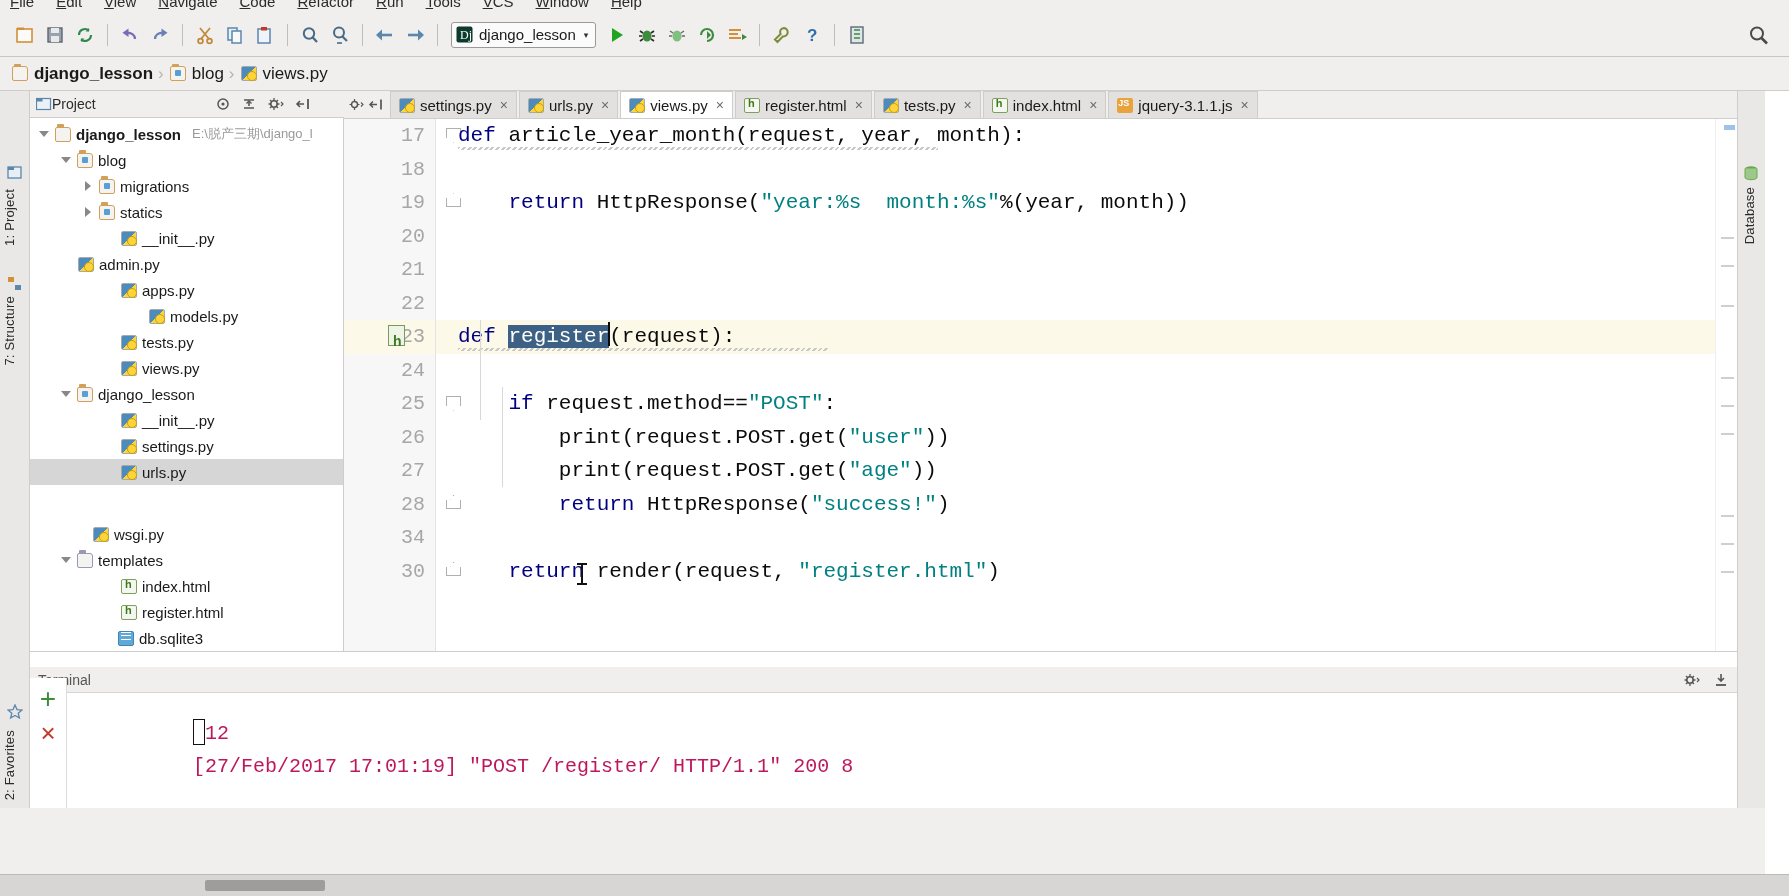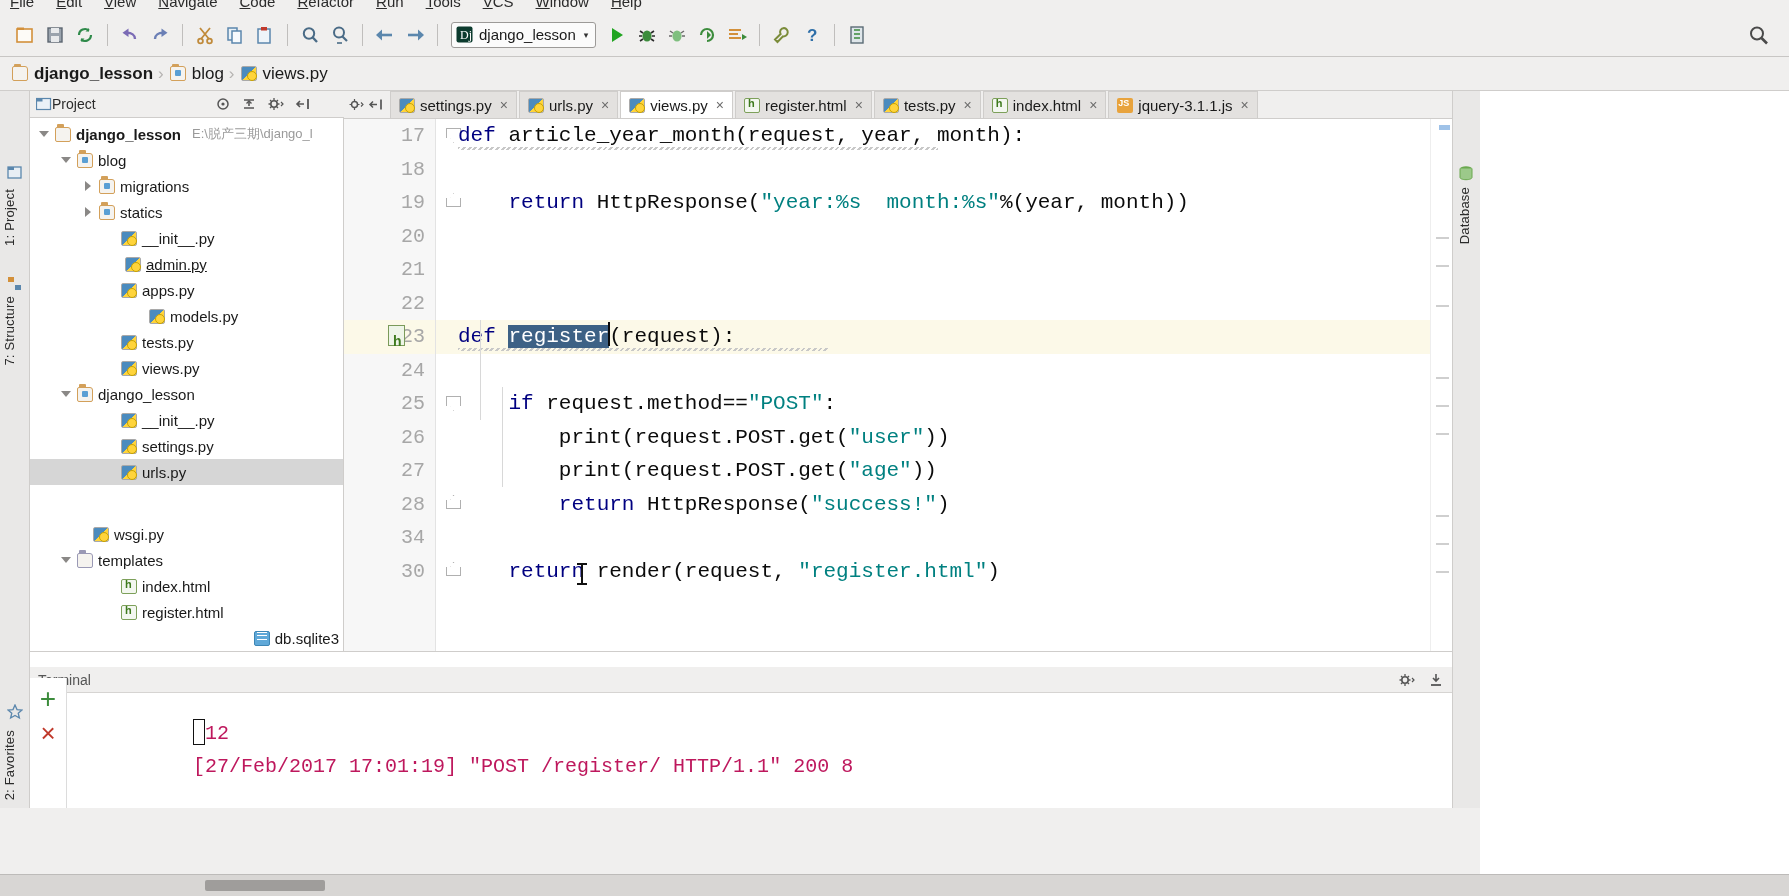--- a/index.html
+++ b/index.html
@@ -2,21 +2,21 @@
 <html><head>
 <meta charset="utf-8">
 <style>
   * { box-sizing: border-box; margin: 0; padding: 0; }
   html, body {
     width: 1789px; height: 896px;
     background: #ffffff;
     font-family: "Liberation Sans", sans-serif;
     overflow: hidden;
   }
-  #app { position: relative; width: 1480px; height: 896px; background: #f0efee; }
+  #app { position: relative; width: 1765px; height: 896px; background: #f0efee; }
 
   
   .menubar {
     position: absolute; left: 0; top: 0; width: 1789px; height: 13px;
     background: #f0efee; overflow: hidden;
   }
   .menubar .items { display: flex; gap: 22px; padding-left: 10px; margin-top: -7px; }
   .menubar .mi { font-size: 15px; color: #2b2b2b; white-space: nowrap; }
   .menubar .mi u { text-decoration: underline; }
 
@@ -539,21 +539,21 @@
         <div class="trow" style="padding-left: 52px;">
           <span class="arrow right"></span>
           <span class="ic ic-folder mod"></span>
           <span class="name">statics</span>
         </div>
         <div class="trow" style="padding-left: 74px;">
           <span class="arrow"></span>
           <span class="ic ic-py"></span>
           <span class="name">__init__.py</span>
         </div>
-        <div class="trow" style="padding-left: 78px; text-decoration: underline;">
+        <div class="trow" style="padding-left: 31px;">
           <span class="arrow"></span>
           <span class="ic ic-py"></span>
           <span class="name">admin.py</span>
         </div>
         <div class="trow" style="padding-left: 74px;">
           <span class="arrow"></span>
           <span class="ic ic-py"></span>
           <span class="name">apps.py</span>
         </div>
         <div class="trow" style="padding-left: 102px;">
@@ -604,21 +604,21 @@
         <div class="trow" style="padding-left: 74px;">
           <span class="arrow"></span>
           <span class="ic ic-html"></span>
           <span class="name">index.html</span>
         </div>
         <div class="trow" style="padding-left: 74px;">
           <span class="arrow"></span>
           <span class="ic ic-html"></span>
           <span class="name">register.html</span>
         </div>
-        <div class="trow" style="padding-left: 71px; justify-content: flex-end;">
+        <div class="trow" style="padding-left: 71px;">
           <span class="arrow"></span>
           <span class="ic ic-db"></span>
           <span class="name">db.sqlite3</span>
         </div>
         <div class="trow" style="padding-left: 52px;">
           <span class="arrow"></span>
           <span class="ic ic-py"></span>
           <span class="name">manage.py</span>
         </div>
         <div class="trow" style="padding-left: 8px;">

